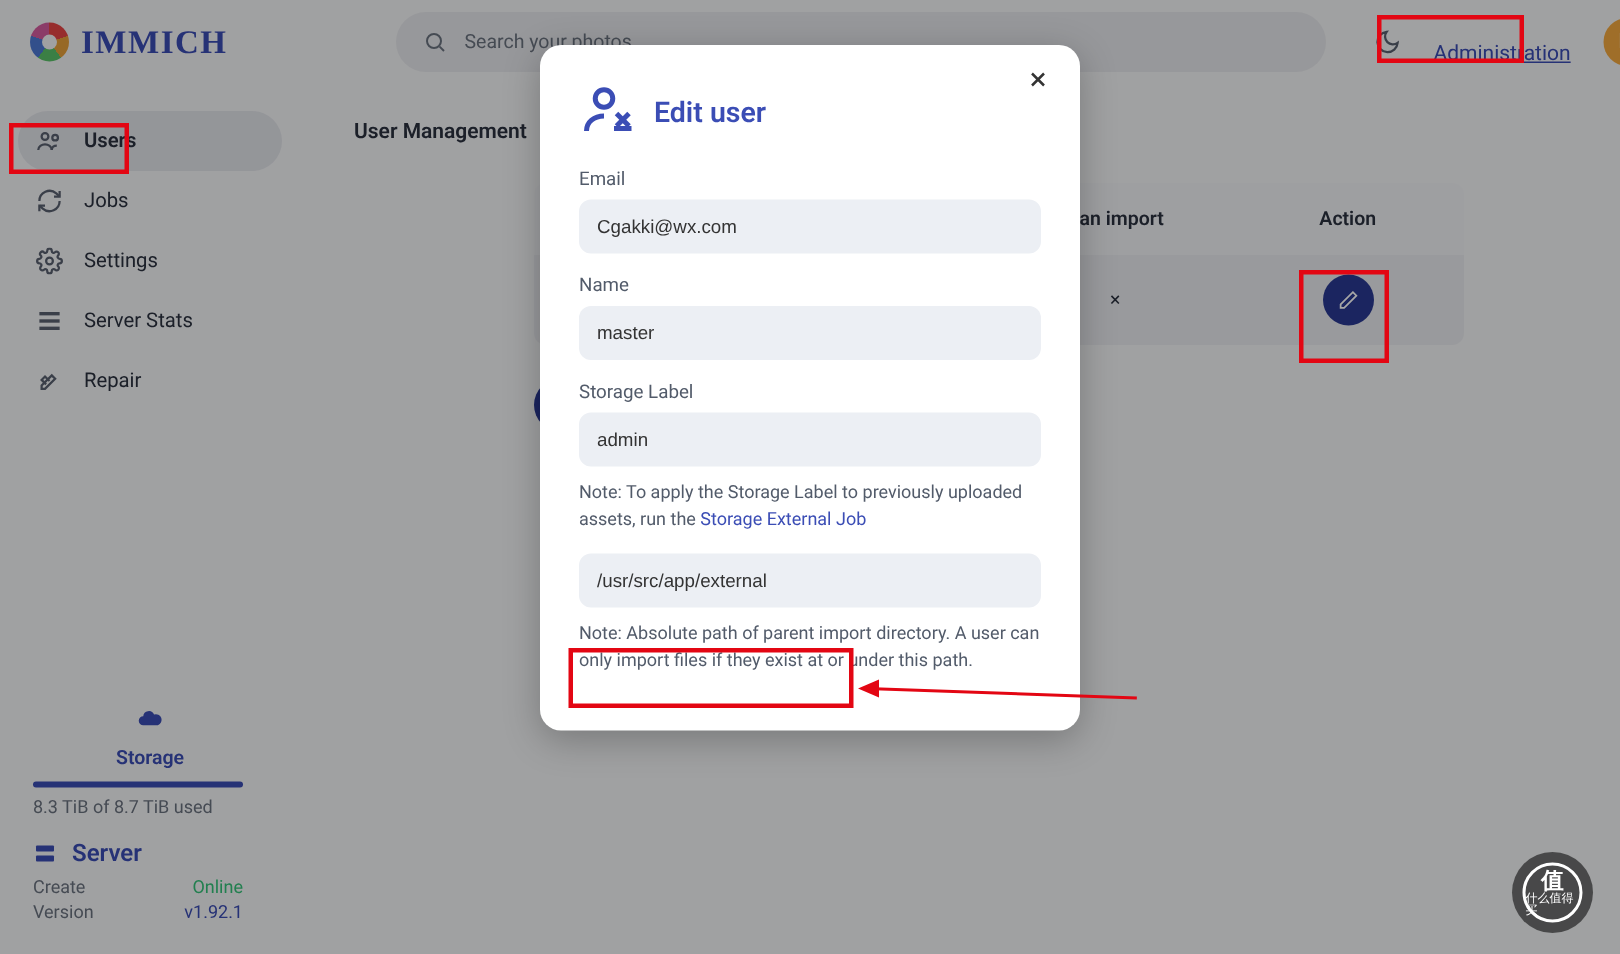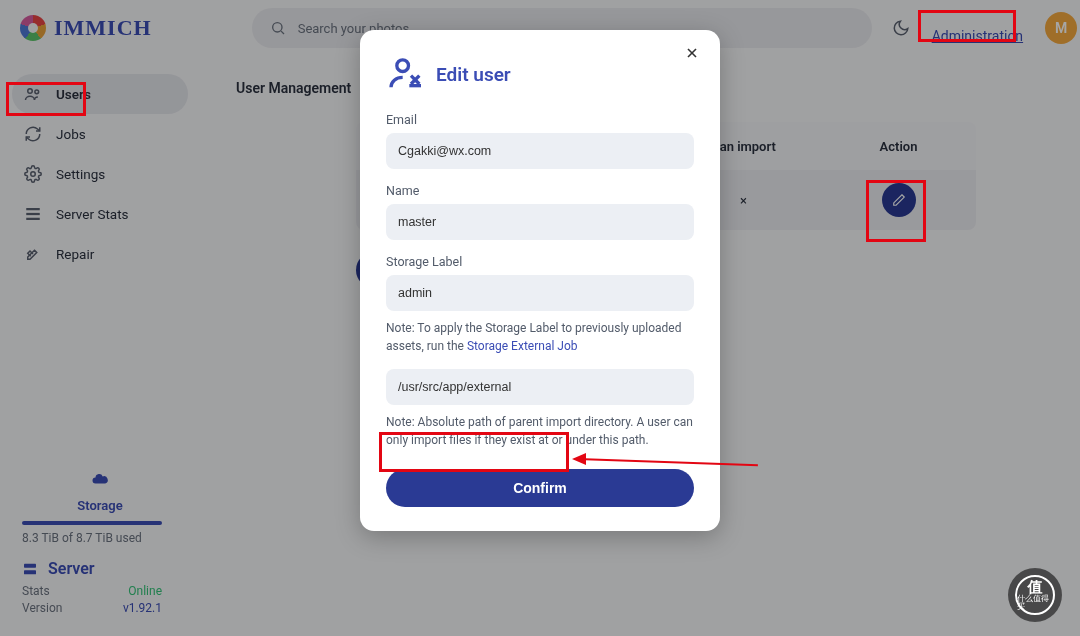--- a/index.html
+++ b/index.html
@@ -17,21 +17,21 @@
     --hilite:#e30613;
   }
   *{box-sizing:border-box;}
   html,body{margin:0;padding:0;width:1080px;height:636px;font-family:-apple-system,BlinkMacSystemFont,"Segoe UI",Roboto,Arial,sans-serif;background:var(--bg);overflow:hidden;}
   body{position:relative;color:var(--text);}
 
   
   .dim{position:absolute;inset:0;background:rgba(0,0,0,0.35);z-index:40;}
 
   
-  .header{position:absolute;left:0;top:0;right:0;height:56px;display:flex;align-items:center;padding:0 20px;gap:20px;}
+  .header{position:absolute;left:0;top:0;right:0;height:56px;display:flex;align-items:center;padding:0 20px;gap:32px;}
   .brand{display:flex;align-items:center;gap:8px;}
   .brand-name{font-family:Georgia,"Times New Roman",serif;font-size:22px;letter-spacing:1px;color:var(--accent);font-weight:600;}
   .logo{width:26px;height:26px;border-radius:50%;position:relative;background:
     conic-gradient(#e84545 0 72deg,#e8a13b 72deg 144deg,#5bc46a 144deg 216deg,#4e7ad6 216deg 288deg,#d65ca0 288deg 360deg);}
   .logo:after{content:"";position:absolute;inset:8px;border-radius:50%;background:var(--bg);}
   .search{flex:0 0 620px;height:40px;margin-left:80px;background:var(--pill-bg);border-radius:20px;display:flex;align-items:center;padding:0 18px;gap:12px;color:var(--muted);}
   .search-placeholder{font-size:13px;color:var(--muted);}
   .header-right{margin-left:auto;display:flex;align-items:center;gap:22px;}
   .admin-link{color:var(--accent);font-size:14px;text-decoration:underline;cursor:pointer;margin-top:16px;}
   .avatar{width:32px;height:32px;border-radius:50%;background:#f4a940;color:#fff;display:flex;align-items:center;justify-content:center;font-weight:600;font-size:14px;}
@@ -187,21 +187,21 @@
     <div class="server-title">
       <span class="ic">
         <svg width="16" height="16" viewBox="0 0 24 24" fill="currentColor">
             <rect x="3" y="4" width="18" height="6" rx="1"></rect>
             <rect x="3" y="14" width="18" height="6" rx="1"></rect>
           </svg>
       </span>
       <span>Server</span>
     </div>
     <div class="kv">
-        <span>Stats</span>
+        <span>Create</span>
         <span class="v online">Online</span>
       </div>
     <div class="kv">
         <span>Version</span>
         <span class="v ver">v1.92.1</span>
       </div>
   </div>
 </div>
 
 <div class="main">
@@ -259,21 +259,20 @@
 
   <div class="form-label">Storage Label</div>
   <input class="form-input" value="admin" style="">
   <div class="note">
     <span>Note: To apply the Storage Label to previously uploaded assets, run the </span><a href="#">Storage External Job</a>
   </div>
 
   <input class="form-input" value="/usr/src/app/external" style="">
   <div class="note">Note: Absolute path of parent import directory. A user can only import files if they exist at or under this path.</div>
 
-  <button class="confirm">Confirm</button>
 </div>
 
 <div class="hilite" style="left:6px;top:82px;width:80px;height:34px;"></div>
 <div class="hilite" style="left:918px;top:10px;width:98px;height:32px;"></div>
 <div class="hilite" style="left:866px;top:180px;width:60px;height:62px;"></div>
 <div class="hilite" style="left:379px;top:432px;width:190px;height:40px;"></div>
 
 <div class="arrow-line" style="left:578px;top:458px;width:180px;transform-origin:left;transform:rotate(2deg);"></div>
 <div class="arrow-head" style="left:572px;top:452px;">
   <svg width="16" height="16">

